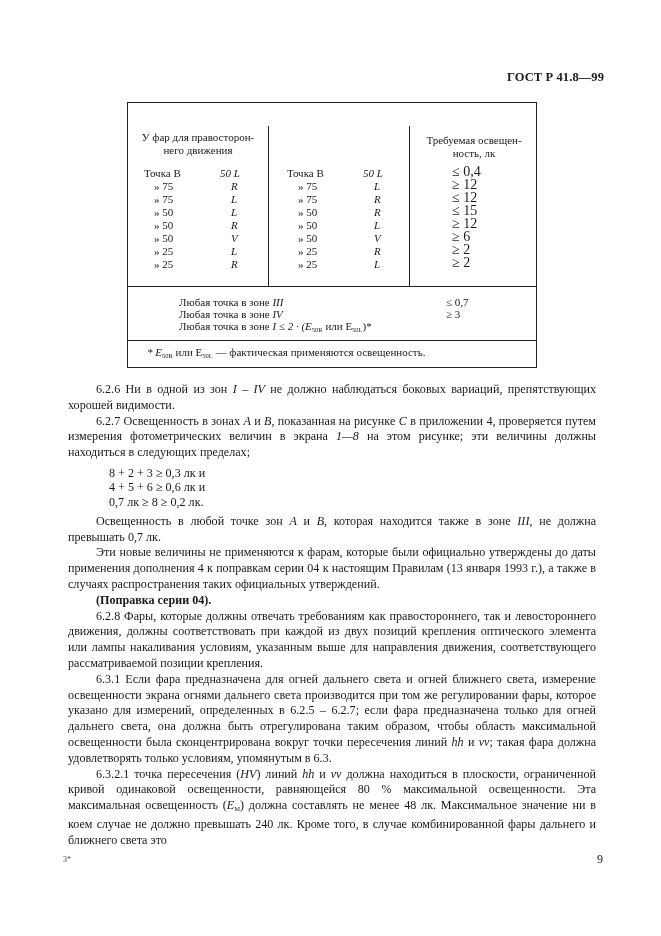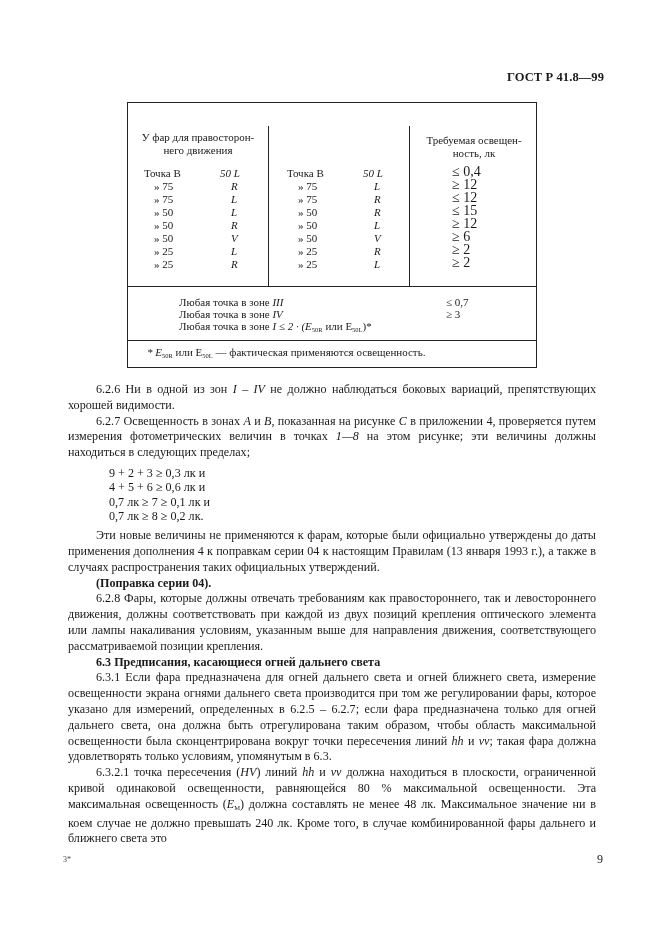--- a/index.html
+++ b/index.html
@@ -151,29 +151,28 @@
   <div class="zone-val" style="top:193px;">≤ 0,7</div>
   <div class="zone-row" style="top:205px;"><span>Любая точка в зоне </span><i>IV</i></div>
   <div class="zone-val" style="top:205px;">≥   3</div>
   <div class="zone-row" style="top:217px;"><span>Любая точка в зоне </span><i>I ≤ 2 · (E</i><sub>50R</sub><span> или E</span><sub>50L</sub><span>)*</span></div>
 
   <div class="foot"><i>* E</i><sub>50R</sub><span> или E</span><sub>50L</sub><span> — фактическая применяются освещенность.</span></div>
 </div>
 
 <div class="body-text" style="top:382px;">
   <p class="p"><span>6.2.6 Ни в одной из зон </span><i>I – IV</i><span> не должно наблюдаться боковых вариаций, препятствующих хорошей видимости.</span></p>
-  <p class="p"><span>6.2.7 Освещенность в зонах </span><i>A</i><span> и </span><i>B</i><span>, показанная на рисунке </span><i>C</i><span> в приложении 4, проверяется путем измерения фотометрических величин в точках </span><i>1—8</i><span> на этом рисунке; эти величины должны находиться в следующих пределах;</span></p>
+  <p class="p"><span>6.2.7 Освещенность в зонах </span><i>A</i><span> и </span><i>B</i><span>, показанная на рисунке </span><i>C</i><span> в приложении 4, проверяется путем измерения фотометрических величин в экрана </span><i>1—8</i><span> на этом рисунке; эти величины должны находиться в следующих пределах;</span></p>
   <div style="height:5px;"></div>
-  <p class="formula">9 + 2 + 3 ≥ 0,3 лк и</p>
+  <p class="formula">8 + 2 + 3 ≥ 0,3 лк и</p>
   <p class="formula">4 + 5 + 6 ≥ 0,6 лк и</p>
-  <p class="formula">0,7 лк ≥ 7 ≥ 0,1 лк и</p>
   <p class="formula">0,7 лк ≥ 8 ≥ 0,2 лк.</p>
   <div style="height:5px;"></div>
+  <p class="p"><span>Освещенность в любой точке зон </span><i>A</i><span> и </span><i>B</i><span>, которая находится также в зоне </span><i>III</i><span>, не должна превышать 0,7 лк.</span></p>
   <p class="p">Эти новые величины не применяются к фарам, которые были официально утверждены до даты применения дополнения 4 к поправкам серии 04 к настоящим Правилам (13 января 1993 г.), а также в случаях распространения таких официальных утверждений.</p>
   <p class="p bold">(Поправка серии 04).</p>
   <p class="p">6.2.8 Фары, которые должны отвечать требованиям как правостороннего, так и левостороннего движения, должны соответствовать при каждой из двух позиций крепления оптического элемента или лампы накаливания условиям, указанным выше для направления движения, соответствующего рассматриваемой позиции крепления.</p>
-  <p class="p bold">6.3 Предписания, касающиеся огней дальнего света</p>
   <p class="p"><span>6.3.1 Если фара предназначена для огней дальнего света и огней ближнего света, измерение освещенности экрана огнями дальнего света производится при том же регулировании фары, которое указано для измерений, определенных в 6.2.5 – 6.2.7; если фара предназначена только для огней дальнего света, она должна быть отрегулирована таким образом, чтобы область максимальной освещенности была сконцентрирована вокруг точки пересечения линий </span><i>hh</i><span> и </span><i>vv</i><span>; такая фара должна удовлетворять только условиям, упомянутым в 6.3.</span></p>
   <p class="p"><span>6.3.2.1 точка пересечения (</span><i>HV</i><span>) линий </span><i>hh</i><span> и </span><i>vv</i><span> должна находиться в плоскости, ограниченной кривой одинаковой освещенности, равняющейся 80 % максимальной освещенности. Эта максимальная освещенность (</span><i>E</i><sub>M</sub><span>) должна составлять не менее 48 лк. Максимальное значение ни в коем случае не должно превышать 240 лк. Кроме того, в случае комбинированной фары дальнего и ближнего света это</span></p>
 </div>
 
 <div class="footer-left">3*</div>
 <div class="footer-right">9</div>
 
 </body></html>

